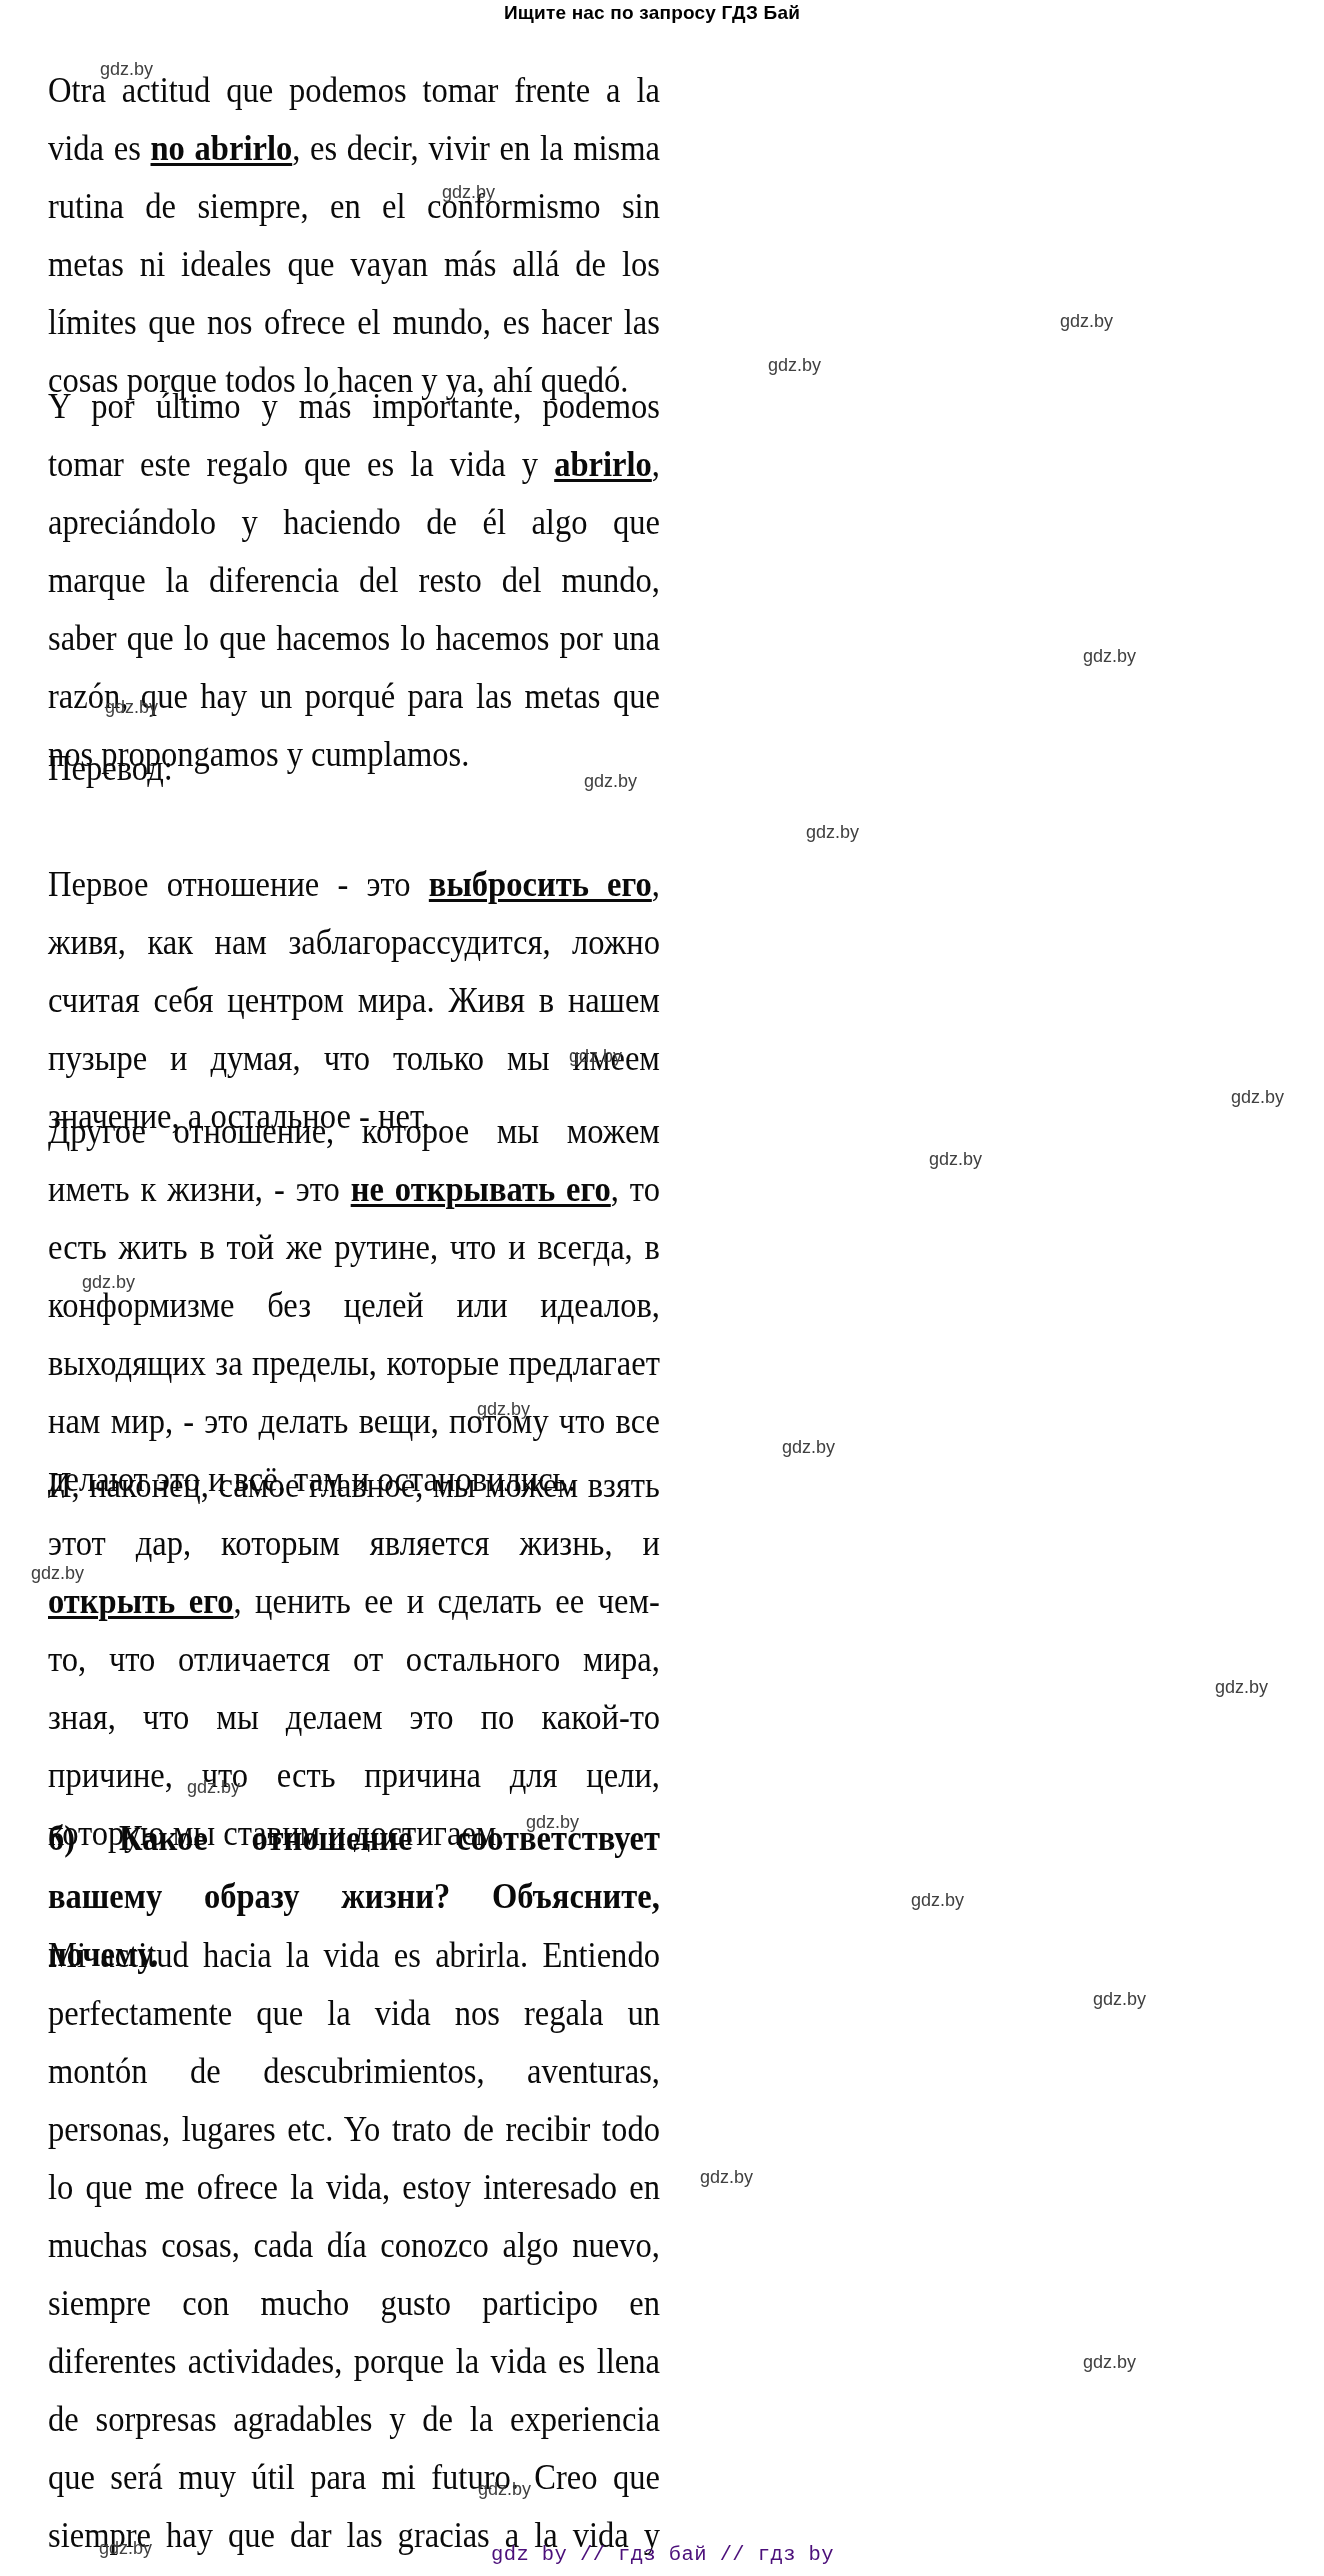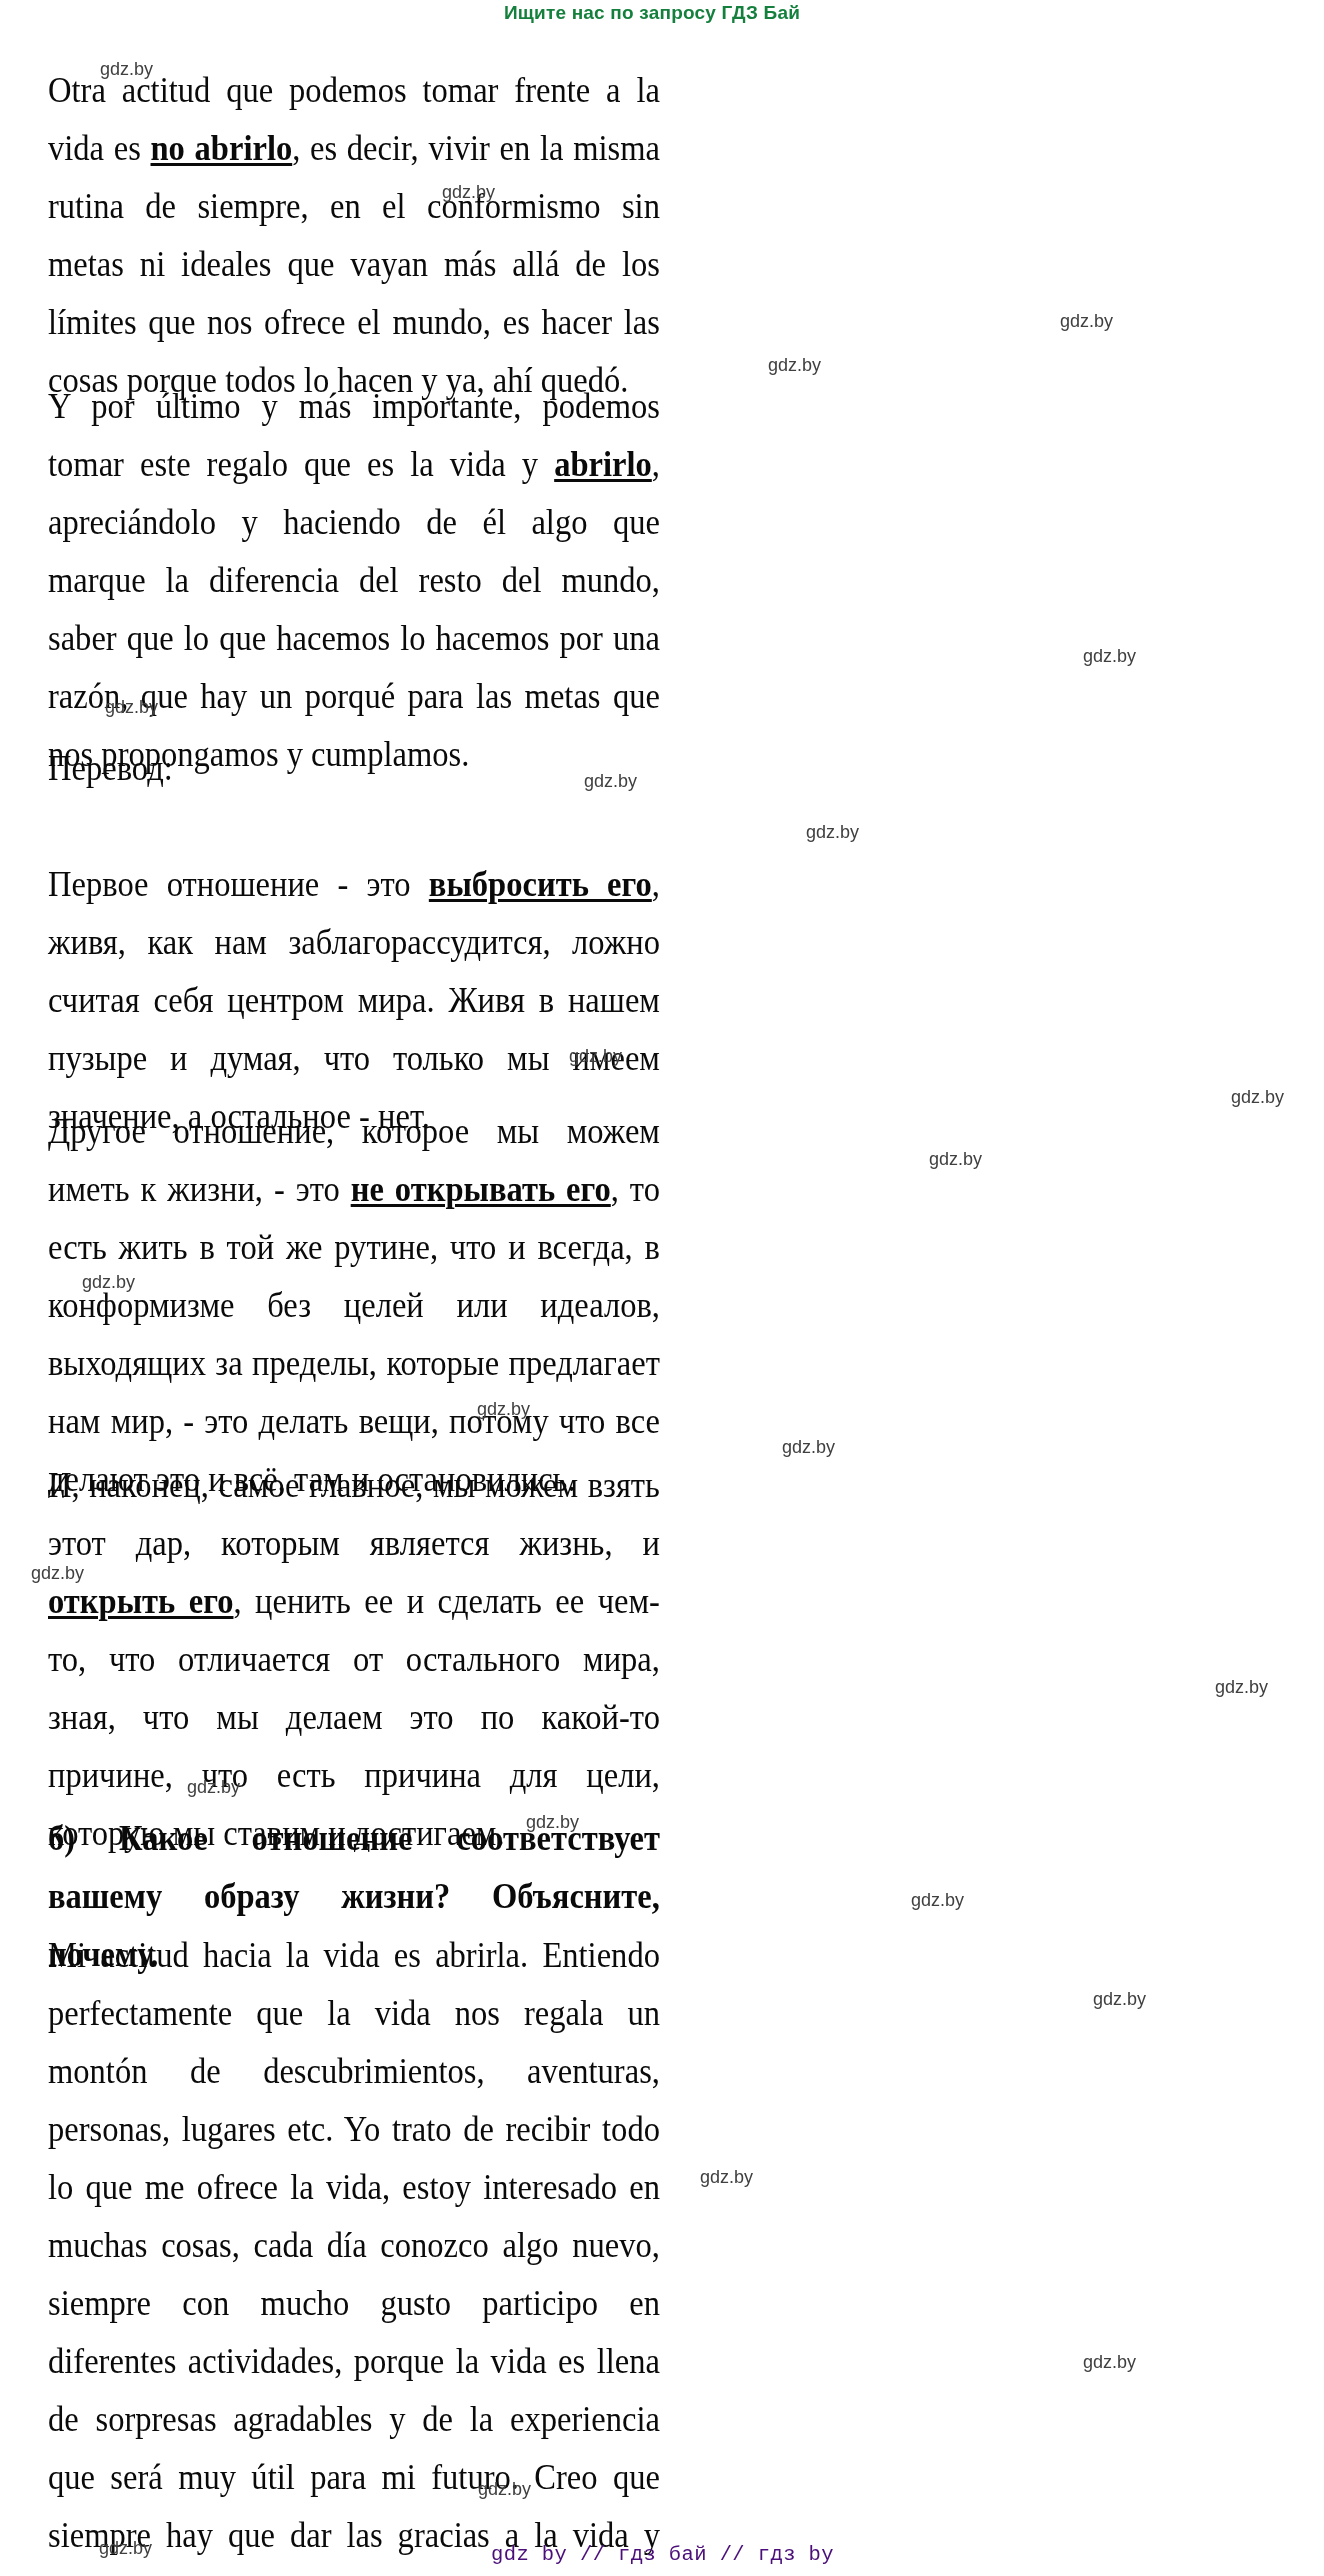--- a/index.html
+++ b/index.html
@@ -21,21 +21,21 @@
     position: absolute;
     top: 1.6px;
     left: 0;
     width: 1325px;
     text-align: center;
     padding-right: 21px;
     box-sizing: border-box;
     font-family: "Liberation Sans", sans-serif;
     font-size: 19px;
     font-weight: bold;
-    color: #15803d;
+    color: #000000;
     letter-spacing: 0.2px;
     white-space: nowrap;
   }
 
   
   #page {
     position: absolute;
     left: 0;
     top: 0;
     width: 1304px;

